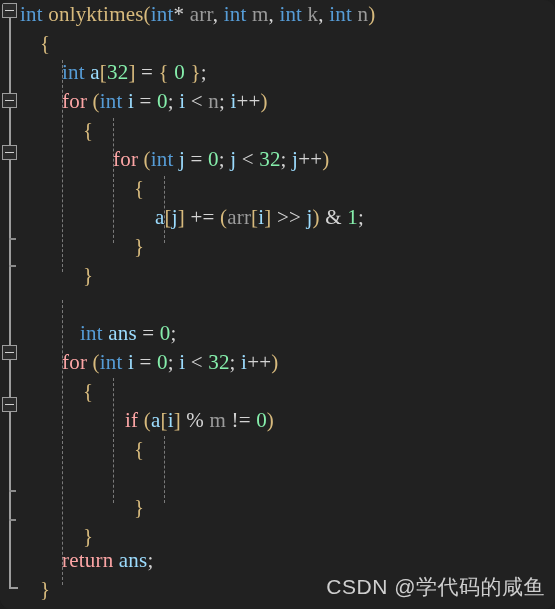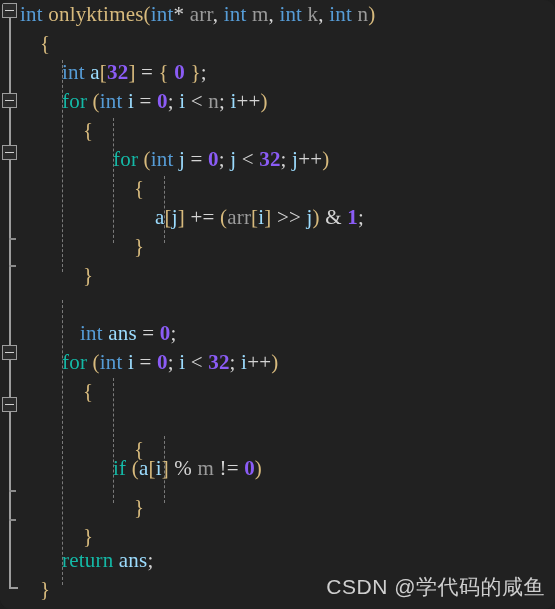--- a/index.html
+++ b/index.html
@@ -84,24 +84,24 @@
     height: 29px;
     line-height: 29px;
     white-space: pre;
     font-size: 21px;
     letter-spacing: 0.2px;
     color: #d4d4d4;
   }
 
   
   .kw   { color: #569cd6; }   
-  .ctl  { color: #14b8a6; }   
+  .ctl  { color: #fca5a5; }   
   .var  { color: #9cdcfe; }   
   .par  { color: #9b9b9b; }   
-  .num  { color: #8b5cf6; font-weight: bold; }   
+  .num  { color: #86efac; }   
   .brk1 { color: #d7ba7d; }   
   .brk2 { color: #d7ba7d; }   
   .op   { color: #d4d4d4; }
 
   
   .watermark {
     position: absolute;
     right: 10px;
     bottom: 8px;
     font-family: "Liberation Sans", "DejaVu Sans", sans-serif;
@@ -177,21 +177,21 @@
     <div class="line" style="top:261px; left:83px;"><span class="brk1">}</span></div>
 
     <div class="line" style="top:290px; left:62px;"></div>
 
     <div class="line" style="top:319px; left:62px;padding-left:18px;"><span class="kw">int</span><span class="var"> ans</span><span class="op"> = </span><span class="num">0</span><span class="op">;</span></div>
 
     <div class="line" style="top:348px; left:62px;"><span class="ctl">for</span><span class="brk1"> (</span><span class="kw">int</span><span class="var"> i</span><span class="op"> = </span><span class="num">0</span><span class="op">; </span><span class="var">i</span><span class="op"> &lt; </span><span class="num">32</span><span class="op">; </span><span class="var">i</span><span class="op">++</span><span class="brk1">)</span></div>
 
     <div class="line" style="top:377px; left:83px;"><span class="brk1">{</span></div>
 
-    <div class="line" style="top:406px; left:113px;margin-top:48px;"><span class="ctl">if</span><span class="brk2"> (</span><span class="var">a</span><span class="brk1">[</span><span class="var">i</span><span class="brk1">]</span><span class="op"> % </span><span class="par">m</span><span class="op"> != </span><span class="num">0</span><span class="brk2">)</span></div>
+    <div class="line" style="top:406px; left:125px;"><span class="ctl">if</span><span class="brk2"> (</span><span class="var">a</span><span class="brk1">[</span><span class="var">i</span><span class="brk1">]</span><span class="op"> % </span><span class="par">m</span><span class="op"> != </span><span class="num">0</span><span class="brk2">)</span></div>
 
     <div class="line" style="top:435px; left:134px;"><span class="brk2">{</span></div>
 
 
     <div class="line" style="top:493px; left:134px;"><span class="brk2">}</span></div>
 
     <div class="line" style="top:522px; left:83px;"><span class="brk1">}</span></div>
 
     <div class="line" style="top:546px; left:62px;"><span class="ctl">return</span><span class="var"> ans</span><span class="op">;</span></div>
 

